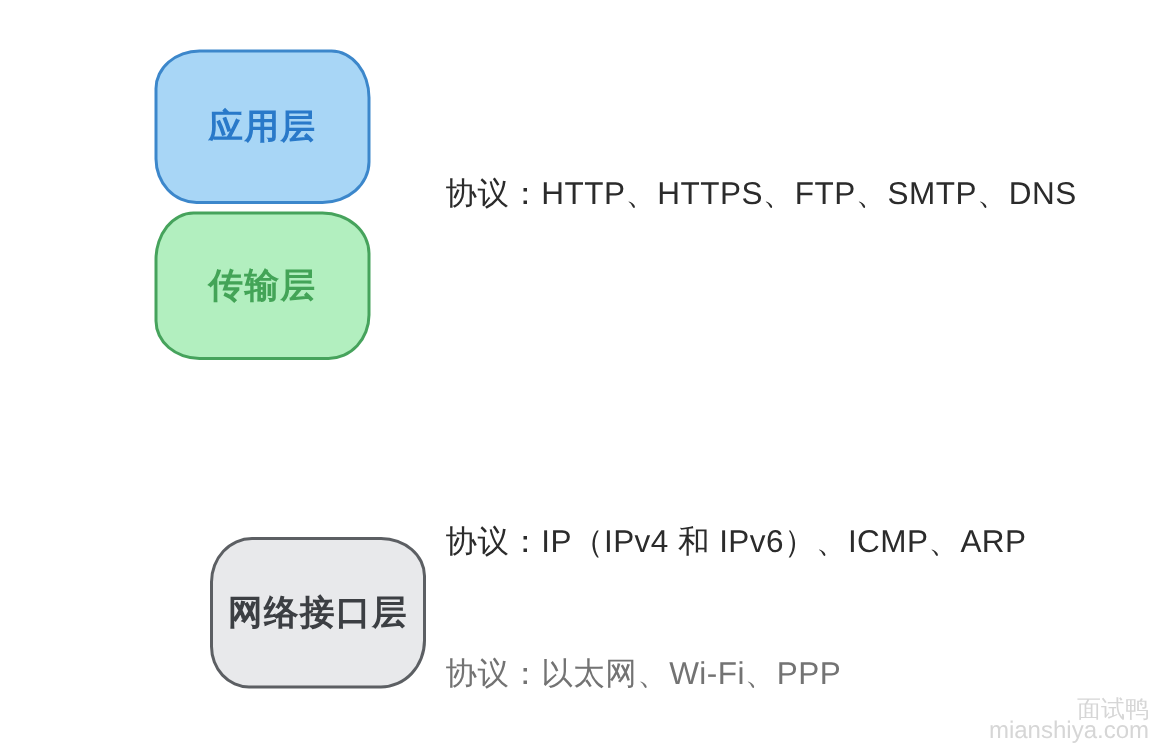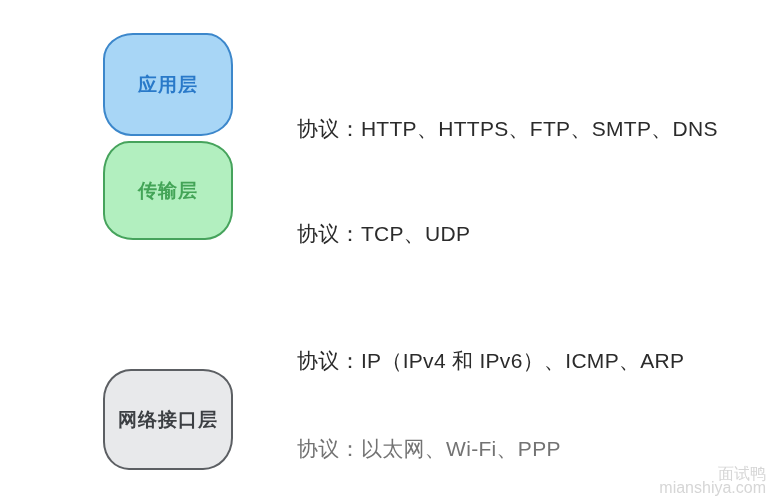--- a/index.html
+++ b/index.html
@@ -7,35 +7,35 @@
     position: relative;
     width: 772px;
     height: 500px;
     background: #ffffff;
     overflow: hidden;
     font-family: "Liberation Sans", "DejaVu Sans", sans-serif;
   }
   .layer-box {
     position: absolute;
     left: 103px;
-    width: 130px;
+    width: 144px;
     border: 2.5px solid #000;
     box-sizing: border-box;
     display: flex;
     align-items: center;
     justify-content: center;
-    font-size: 19px;
+    font-size: 23px;
     font-weight: 600;
     letter-spacing: 1px;
   }
   
   .box-0 { top: 33px;  height: 103px; border-radius: 30px 26px 32px 28px / 26px 32px 28px 30px; }
   .box-1 { top: 141px; height: 99px;  border-radius: 26px 32px 28px 30px / 32px 28px 30px 26px; justify-content: center; }
   .box-2 { top: 246px; height: 102px; border-radius: 32px 28px 26px 30px / 28px 30px 26px 32px; }
-  .box-3 { top: 369px; height: 101px; border-radius: 28px 30px 30px 26px / 30px 26px 32px 28px; }
+  .box-3 { top: 358px; height: 101px; border-radius: 28px 30px 30px 26px / 30px 26px 32px 28px; margin-left: 37px; }
   .protocol-line {
     position: absolute;
     left: 297px;
     font-size: 21px;
     color: #2b2b2b;
     white-space: nowrap;
     letter-spacing: 0.3px;
     margin-top: 36px;
   }
   .proto-0 { top: 79px; }
@@ -65,21 +65,20 @@
     <span>传输层</span>
   </div>
 
 
   <div class="layer-box box-3" style="background-color: rgb(232, 233, 235); border-color: rgb(92, 95, 99); color: rgb(60, 63, 67);">
     <span>网络接口层</span>
   </div>
 
   <div class="protocol-line proto-0" style="color: rgb(43, 43, 43);">协议：HTTP、HTTPS、FTP、SMTP、DNS</div>
 
-  <div class="protocol-line proto-1" style="color: rgb(43, 43, 43);">协议：TCP、UDP</div>
 
   <div class="protocol-line proto-2" style="color: rgb(43, 43, 43);">协议：IP（IPv4 和 IPv6）、ICMP、ARP</div>
 
   <div class="protocol-line proto-3" style="color: #737373;">协议：以太网、Wi-Fi、PPP</div>
 
   <div class="watermark">
     <div>面试鸭</div>
     <div>mianshiya.com</div>
   </div>
 

